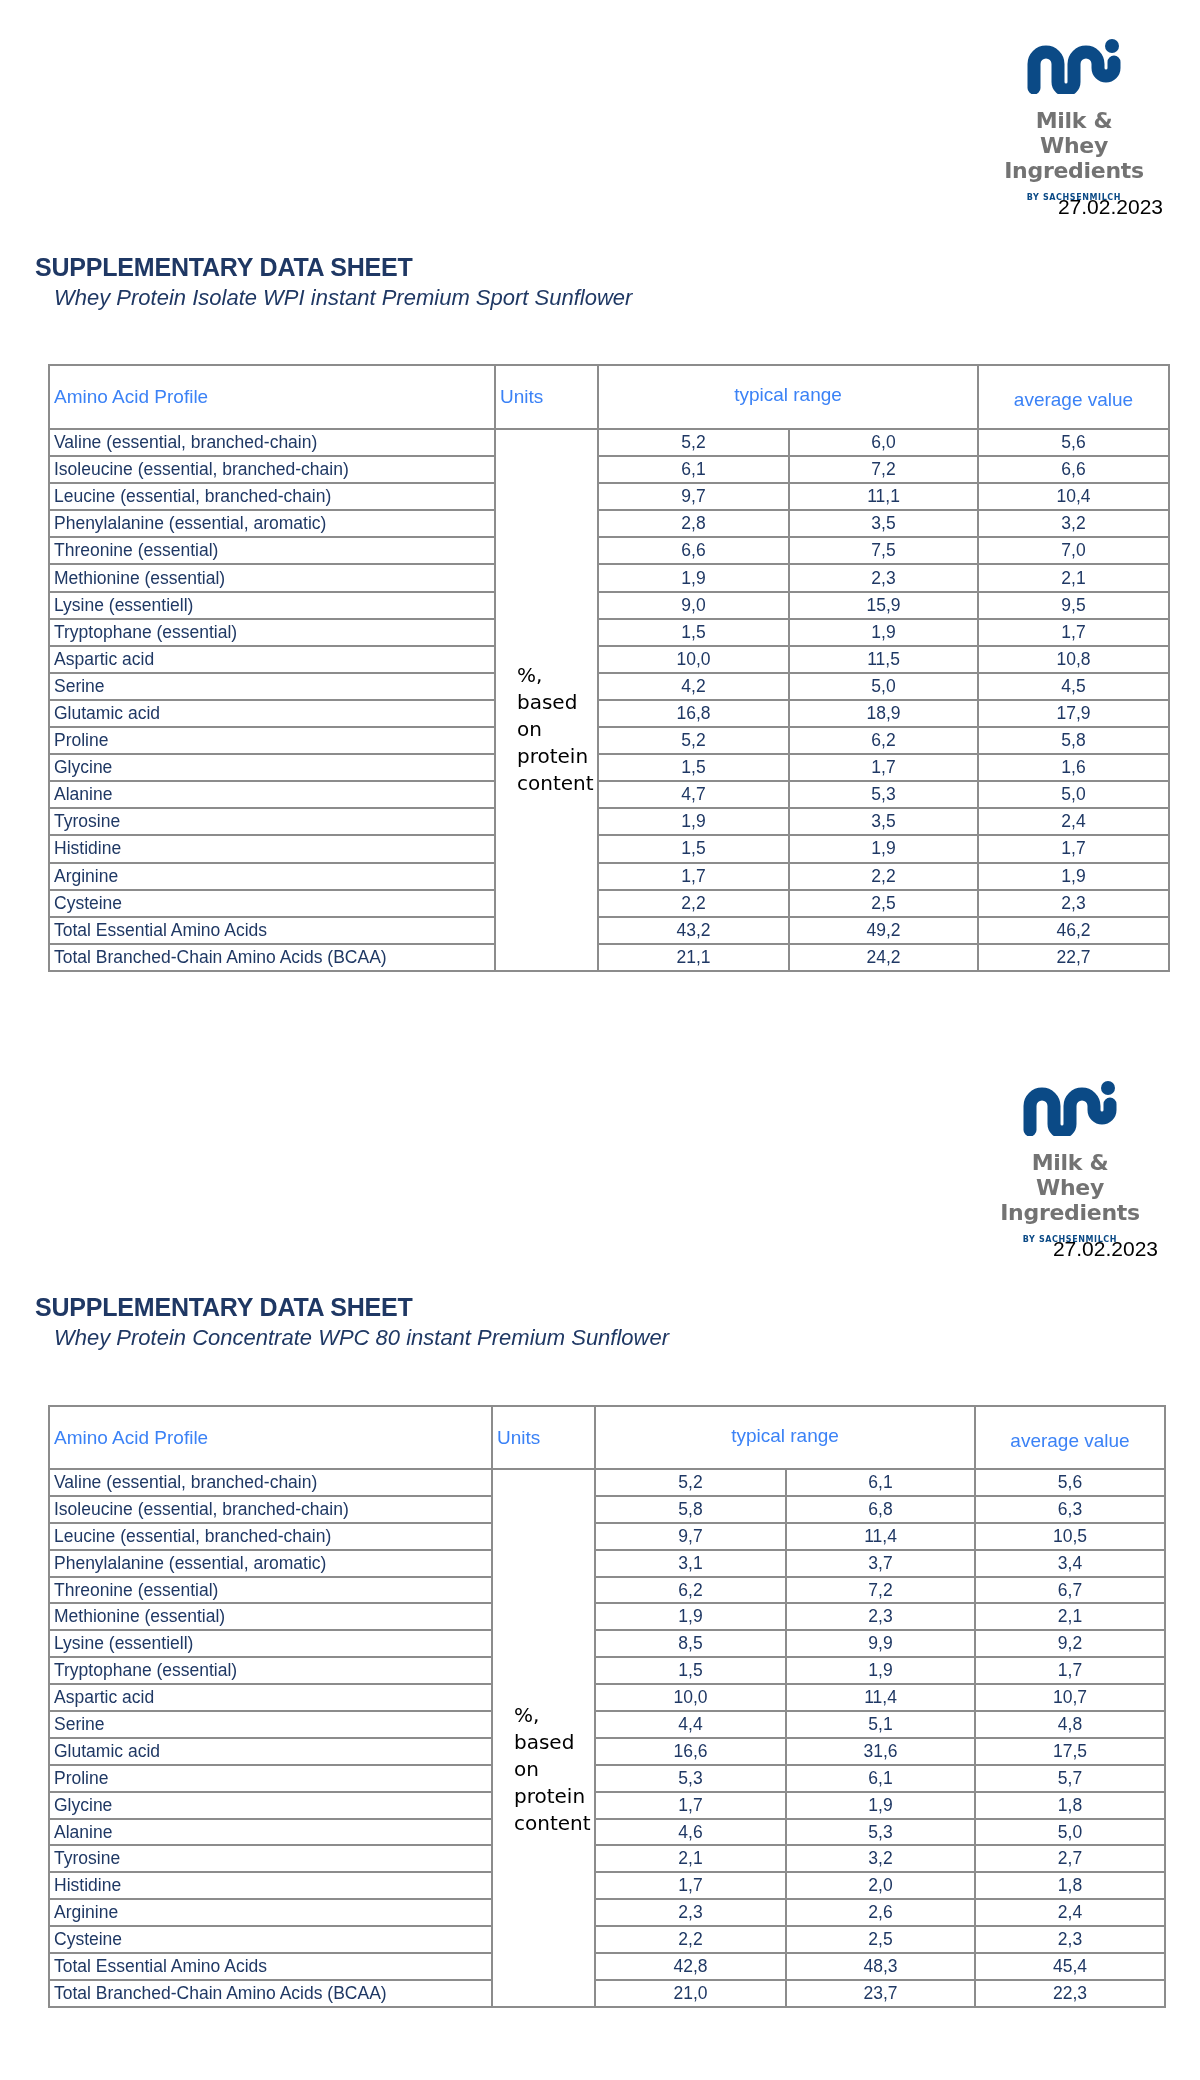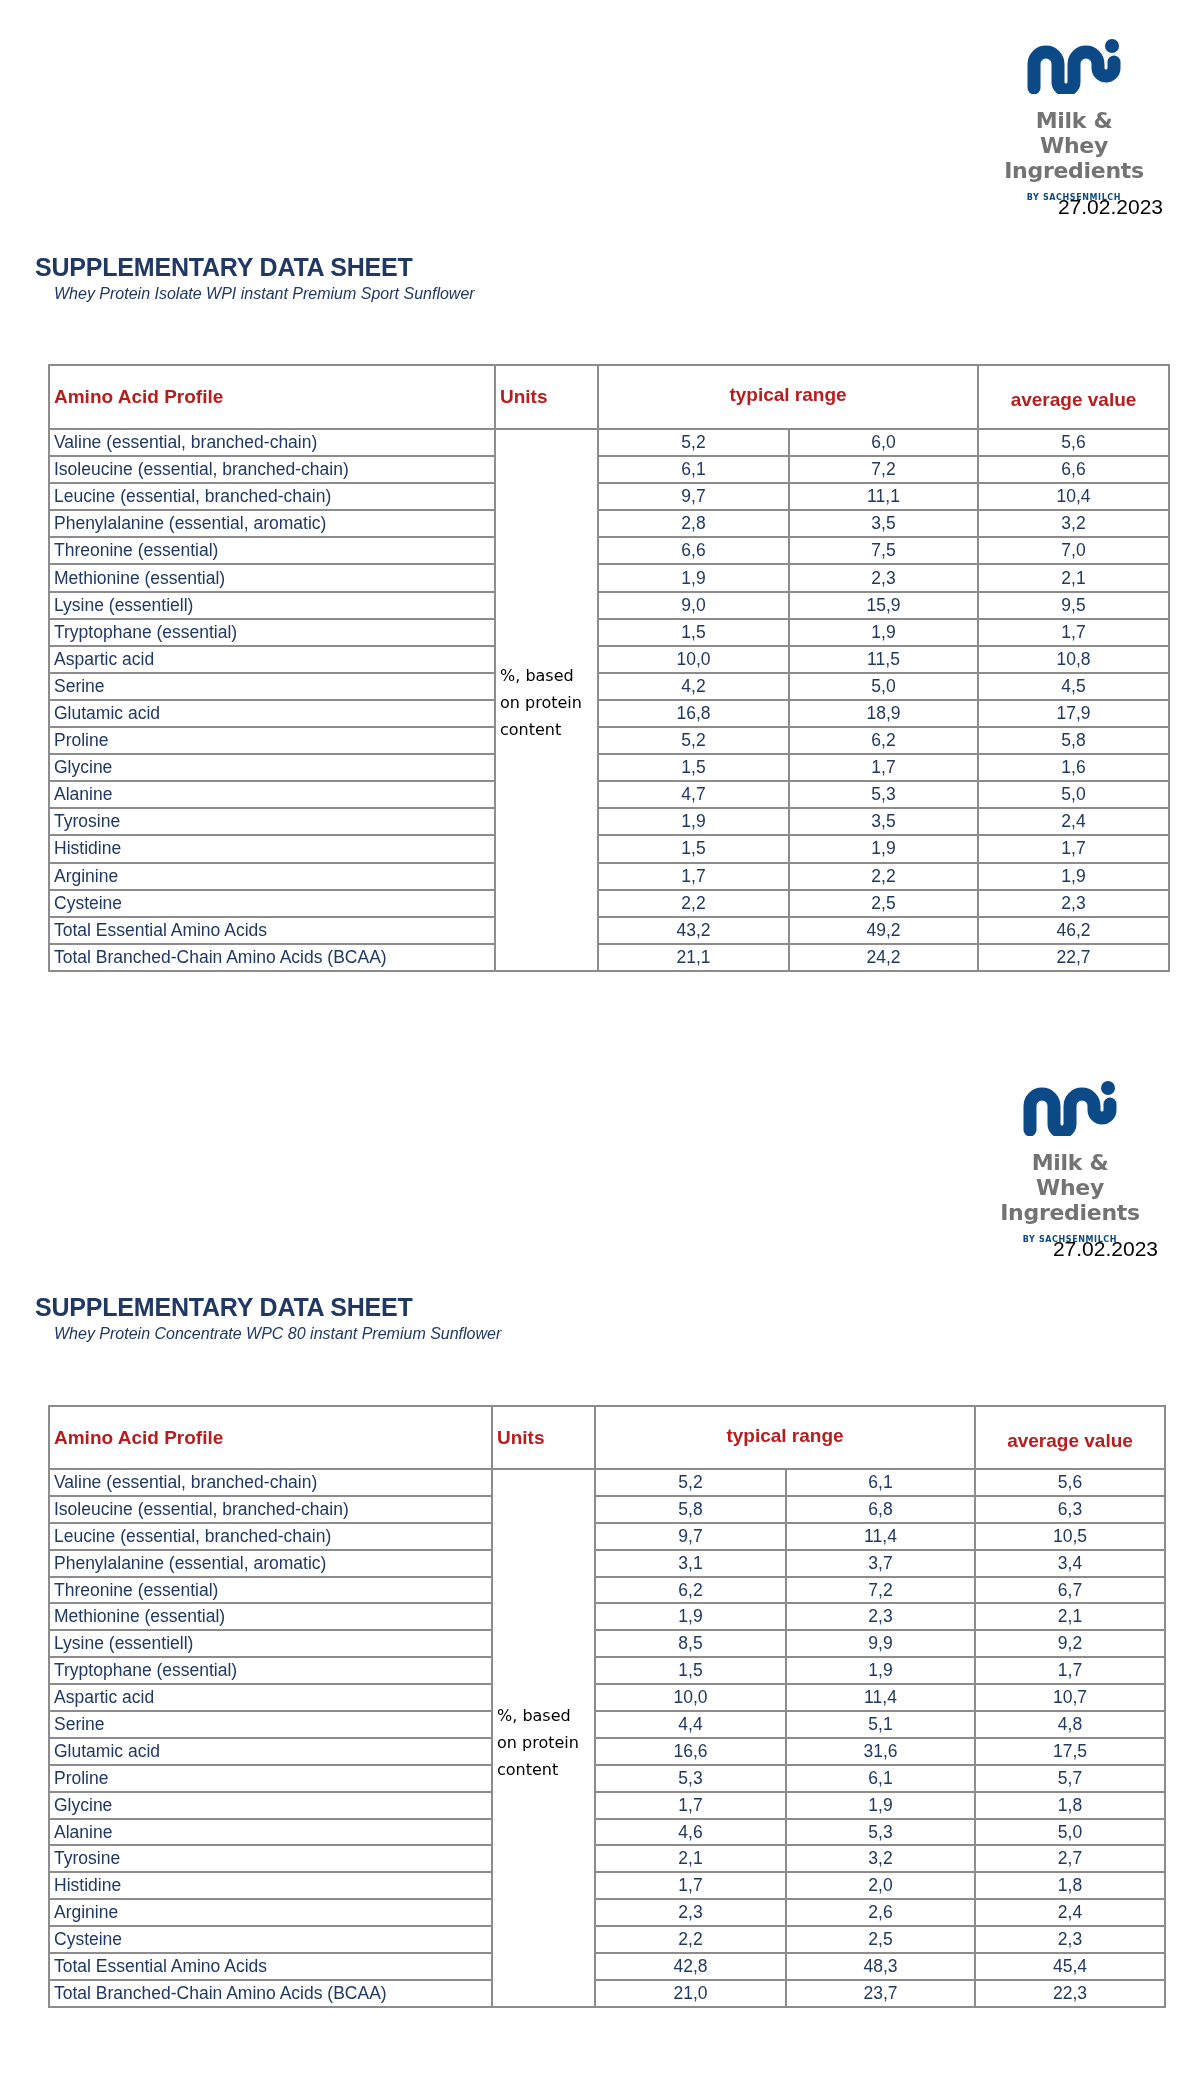--- a/index.html
+++ b/index.html
@@ -4,30 +4,30 @@
 <style>
   html, body { margin:0; padding:0; background:#ffffff; }
   body { width:1200px; height:2080px; position:relative; overflow:hidden; font-family:"Liberation Sans", sans-serif; color:#1f3864; }
   .sheet { position:absolute; left:0; width:1200px; }
   .logo { position:absolute; width:150px; text-align:center; color:#0b4a86; }
   .logo svg { display:block; margin:0 auto; }
   .logo .brand1, .logo .brand2 { font-family:"DejaVu Sans", sans-serif; font-weight:bold; font-size:22px; line-height:25px; letter-spacing:-0.3px; color:#737373; }
   .logo .by { font-family:"DejaVu Sans", sans-serif; font-weight:bold; font-size:8px; letter-spacing:0.6px; margin-top:10px; color:#0b4a86; }
   .date { position:absolute; font-size:21px; color:#000; }
   .title { position:absolute; left:35px; font-size:25px; font-weight:bold; color:#1f3864; letter-spacing:-0.2px; }
-  .subtitle { position:absolute; left:54px; font-size:16px; font-style:italic; color:#1f3864; }
+  .subtitle { position:absolute; left:54px; font-size:22px; font-style:italic; color:#1f3864; }
   table.aa { position:absolute; left:48px; border-collapse:collapse; table-layout:fixed; }
   table.aa td, table.aa th { border:2px solid #8c8c8c; padding:0; }
-  table.aa th { font-weight:bold; font-size:19px; color:#b91c1c; }
+  table.aa th { font-weight:normal; font-size:19px; color:#3b82f6; }
   table.aa th.left { text-align:left; padding-left:4px; }
   table.aa td { font-size:17.5px; color:#1f3864; white-space:nowrap; }
   table.aa td.name { text-align:left; padding-left:4px; }
   table.aa td.num { text-align:center; }
   table.aa tr.total td.name { font-weight:normal; }
-  table.aa td.units { vertical-align:middle; font-family:"DejaVu Sans", sans-serif; font-size:16px; line-height:27px; color:#000; padding-left:4px; white-space:normal;border-radius:24px; }
+  table.aa td.units { vertical-align:middle; font-family:"DejaVu Sans", sans-serif; font-size:20px; line-height:27px; color:#000; padding-left:21px; white-space:normal;border-radius:24px; }
 </style>
 </head>
 <body>
 
 <div class="sheet">
   <div class="logo" style="left:999px; top:38px;">
     <svg width="96" height="56" viewBox="0 0 96 56">
       <path d="M8 50 V26 a12 12 0 0 1 24 0 V44 a8 8 0 0 0 16 0 V26 a12 12 0 0 1 24 0 V30 a8 8 0 0 0 16 0 V24" fill="none" stroke="#0b4a86" stroke-width="13" stroke-linecap="round" stroke-linejoin="round"></path>
       <circle cx="86" cy="8" r="7" fill="#0b4a86"></circle>
     </svg>

